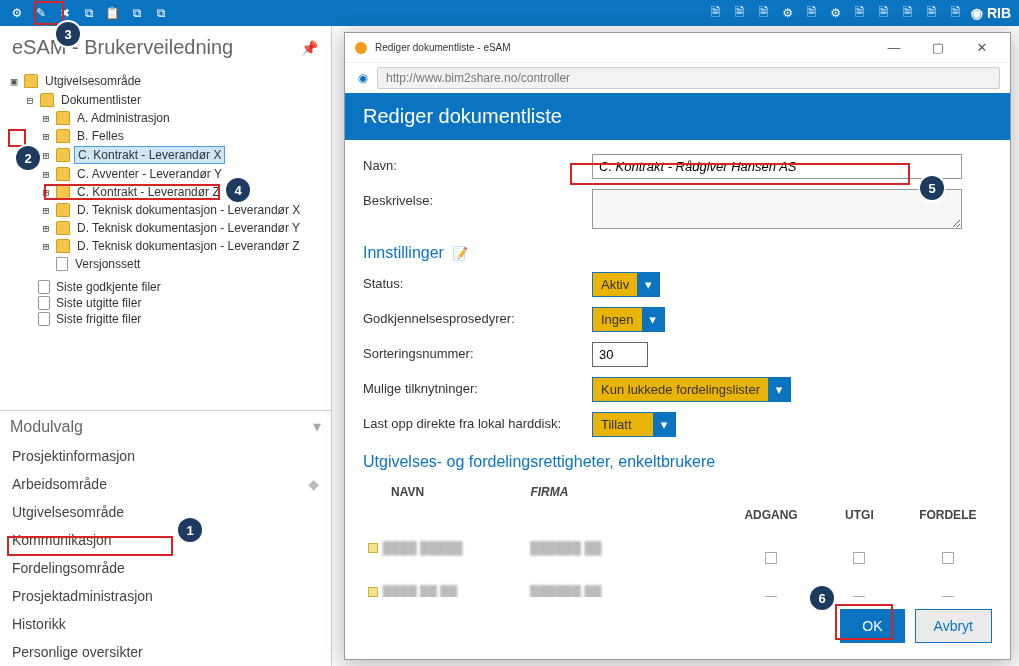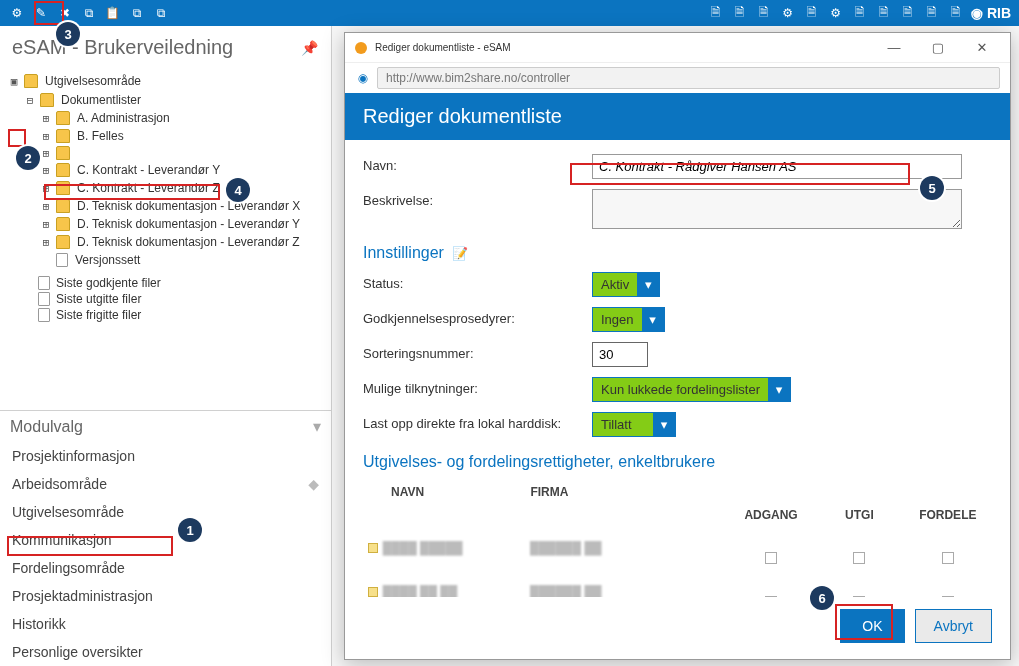--- a/index.html
+++ b/index.html
@@ -50,28 +50,28 @@
   .addr-input { flex:1; background:#f2f2f2; border:1px solid #ccc; padding:3px 8px; font-size:12px; color:#777; border-radius:2px; }
   .dlg-header { background:#0b74c0; color:#fff; font-size:20px; padding:12px 18px; }
   .dlg-body { padding:14px 18px 10px 18px; flex:1; overflow:auto; }
   .form-row { display:flex; align-items:flex-start; margin-bottom:10px;gap:29px; }
   .form-label { width:200px; font-size:13px; color:#333; padding-top:4px; }
   .form-field { flex:1; max-width:370px; }
   .txt-input { width:100%; padding:4px 6px; font-size:13px; border:1px solid #999;font-style:italic; }
   .desc-input { width:100%; height:40px; padding:4px 6px; font-size:13px; border:1px solid #999; background:#f7f7f7; }
   .section-h { color:#0b74c0; font-size:16px; margin:12px 0 10px 0; display:flex; align-items:center; gap:8px; }
   .select { display:inline-flex; align-items:center; border:1px solid #0b74c0; font-size:13px; }
-  .select-text { padding:4px 8px; background:#84cc16; color:#333; }
+  .select-text { padding:4px 8px; background:#eab308; color:#333; }
   .select-caret { background:#0b74c0; color:#fff; width:22px; text-align:center; padding:4px 0; }
   .num-input { width:56px; padding:4px 6px; border:1px solid #666; font-size:13px; }
 
   .perm-table { margin-top:6px; width:100%; }
   .perm-head { display:flex; font-size:12px; color:#444; font-weight:600; padding:4px 0; }
   .col-name { width:170px; padding-left:28px; }
-  .col-firm { width:200px; }
+  .col-firm { width:200px;font-style:italic; }
   .col-a { width:90px; text-align:center;margin-top:23px; }
   .perm-row { display:flex; align-items:center; padding:3px 0; }
   .perm-ico { width:20px; display:flex; justify-content:center; }
   .sq { width:10px;height:10px;border:1px solid #d0b040;background:#f7e08a;display:inline-block; }
   .blur { color:#bbb; filter:blur(1px); }
   .chk { width:12px;height:12px;border:1px solid #aaa;display:inline-block;background:#fff; }
 
   .dlg-footer { display:flex; justify-content:flex-end; gap:10px; padding:12px 18px 16px 18px; }
   .btn-primary { background:#0b74c0; color:#fff; border:none; padding:8px 22px; font-size:14px; cursor:pointer; }
   .btn-secondary { background:#eaeaea; color:#0b74c0; border:1px solid #0b74c0; padding:8px 18px; font-size:14px; cursor:pointer; }
@@ -139,25 +139,26 @@
               <span class="tree-label">A. Administrasjon</span>
             </div>
           <div class="tree-item">
               <span class="exp">⊞</span>
               <span class="folder-icon"></span>
               <span class="tree-label">B. Felles</span>
             </div>
           <div class="tree-item">
               <span class="exp">⊞</span>
               <span class="folder-icon"></span>
-            </div>
-          <div class="tree-item">
-              <span class="exp">⊞</span>
-              <span class="folder-icon"></span>
-              <span class="tree-label">C. Kontrakt - Leverandør Y</span>
+              <span class="tree-label selected">C. Kontrakt - Leverandør X</span>
+            </div>
+          <div class="tree-item">
+              <span class="exp">⊞</span>
+              <span class="folder-icon"></span>
+              <span class="tree-label">C. Avventer - Leverandør Y</span>
             </div>
           <div class="tree-item">
               <span class="exp">⊞</span>
               <span class="folder-icon"></span>
               <span class="tree-label">C. Kontrakt - Leverandør Z</span>
             </div>
           <div class="tree-item">
               <span class="exp">⊞</span>
               <span class="folder-icon"></span>
               <span class="tree-label">D. Teknisk dokumentasjon - Leverandør X</span>

